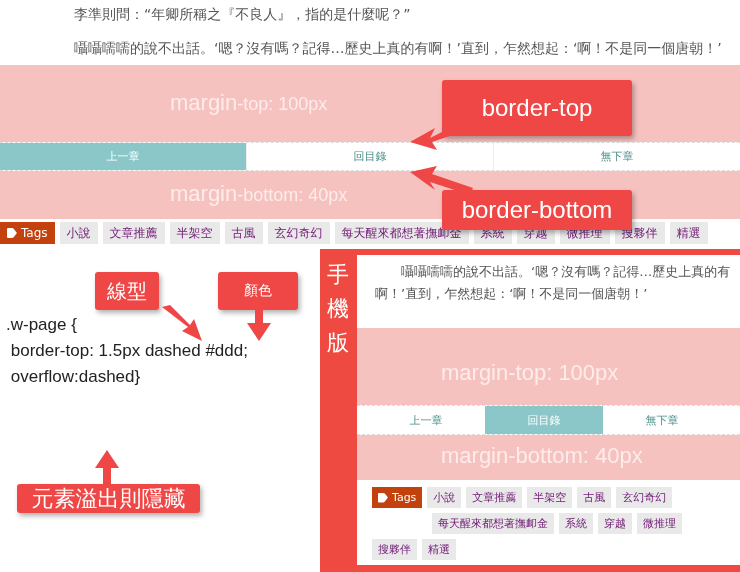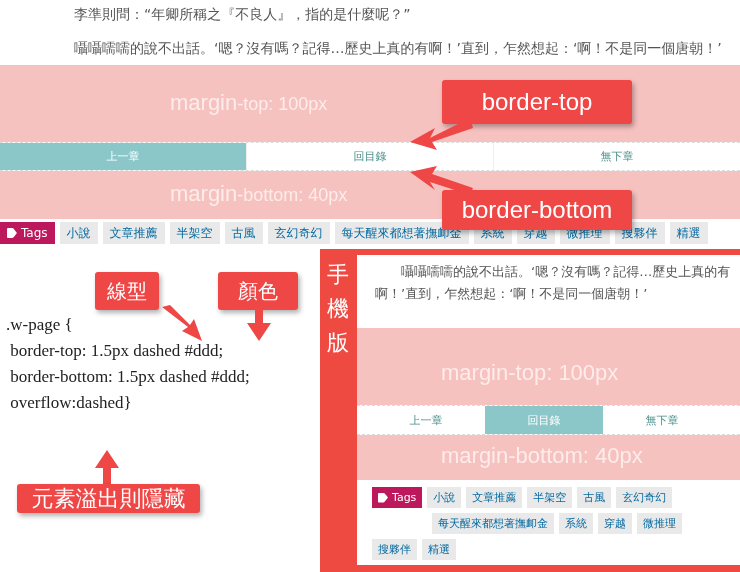--- a/index.html
+++ b/index.html
@@ -17,30 +17,30 @@
   .margin-label .big { font-size: 22px; }
   .margin-label .small { font-size: 18px; }
 
   .nav { position: absolute; left: 0; top: 142px; width: 740px; height: 29px; background: #fff;
          border-top: 1.5px dashed #ddd; border-bottom: 1.5px dashed #ddd; display: flex; }
   .nav .btn { flex: 1; display: flex; align-items: center; justify-content: center; font-size: 11px;
               color: #4a8f8a; border-right: 1px solid #eee; }
   .nav .btn.active { background: #8bc7c9; color: #fff; }
 
   .tags { position: absolute; left: 0; top: 222px; display: flex; gap: 5px; }
-  .tag { background: #e9e9e9; color: #0369a1; font-size: 12px; height: 22px; line-height: 22px; padding: 0 7px; white-space: nowrap; }
-  .tag.head { background: #be185d; color: #fff; display: flex; align-items: center; gap: 4px; }
+  .tag { background: #e9e9e9; color: #701a75; font-size: 12px; height: 22px; line-height: 22px; padding: 0 7px; white-space: nowrap; }
+  .tag.head { background: #c2410c; color: #fff; display: flex; align-items: center; gap: 4px; }
   .tag-icon { display: inline-block; width: 10px; height: 10px; background: #fff; border-radius: 1px 5px 5px 1px; transform: rotate(0deg); clip-path: polygon(0 0, 60% 0, 100% 50%, 60% 100%, 0 100%); }
 
   .callout { position: absolute; background: #ef4646; color: #fff; border-radius: 3px;
              box-shadow: 2px 3px 5px rgba(0,0,0,0.3); display: flex; align-items: center; justify-content: center;
              font-family: "Liberation Sans", sans-serif; white-space: nowrap; }
   .arrow { position: absolute; }
 
-  .code { position: absolute; left: 6px; top: 312px; font-family: Liberation Serif, serif; font-size: 17px; color: #222; line-height: 26px; white-space: pre; }
+  .code { position: absolute; left: 6px; top: 312px; font-family: Liberation Sans, sans-serif; font-size: 17px; color: #222; line-height: 26px; white-space: pre; }
 
   .mobile-frame { position: absolute; left: 320px; top: 249px; width: 420px; height: 323px; background: #ee4a42; }
   .mobile-label { position: absolute; left: 323px; top: 258px; width: 30px; color: #fff; font-size: 22px; line-height: 34px; text-align: center; }
   .mobile-screen { position: absolute; left: 357px; top: 255px; width: 383px; height: 310px; background: #fff; overflow: hidden; }
   .m-para { position: absolute; left: 18px; top: 6px; width: 360px; font-size: 13px; line-height: 22px; color: #555; }
   .m-pink-top { position: absolute; left: 0; top: 73px; width: 383px; height: 77px; background: #f6c2c0; }
   .m-nav { position: absolute; left: 0; top: 150px; width: 383px; height: 30px; background: #fff;
            border-top: 1.5px dashed #ddd; border-bottom: 1.5px dashed #ddd; display: flex; padding: 0 10px; }
   .m-nav .btn { width: 118px; display: flex; align-items: center; justify-content: center; font-size: 11px; color: #4a8f8a; }
   .m-nav .btn.active { background: #8bc7c9; color: #fff; }
@@ -84,36 +84,36 @@
   <div class="tag">古風</div>
   <div class="tag">玄幻奇幻</div>
   <div class="tag">每天醒來都想著撫卹金</div>
   <div class="tag">系統</div>
   <div class="tag">穿越</div>
   <div class="tag">微推理</div>
   <div class="tag">搜夥伴</div>
   <div class="tag">精選</div>
 </div>
 
-<div class="callout" style="left:442px; top:80px; width:190px; height:44px; font-size:24px;">border-top</div>
+<div class="callout" style="left:442px; top:80px; width:190px; height:56px; font-size:24px;">border-top</div>
 <svg class="arrow" style="left:405px; top:110px;" width="70" height="45">
   <path d="M65 8 L25 28 L30 18 L5 32 L32 40 L27 32 L68 18 Z" fill="#ef4646"></path>
 </svg>
 <div class="callout" style="left:442px; top:190px; width:190px; height:40px; font-size:24px;">border-bottom</div>
 <svg class="arrow" style="left:405px; top:160px;" width="70" height="45">
   <path d="M65 35 L25 22 L30 30 L5 12 L32 6 L27 14 L68 28 Z" fill="#ef4646"></path>
 </svg>
 
-<div class="code"><div>.w-page {</div><div> border-top: 1.5px dashed #ddd;</div><div> border-bottom: 1.5px dashed #ddd;</div><div> overflow:dashed}</div></div>
+<div class="code"><div>.w-page {</div><div> border-top: 1.5px dashed #ddd;</div><div> overflow:dashed}</div></div>
 
 <div class="callout" style="left:95px; top:272px; width:64px; height:38px; font-size:20px;">線型</div>
 <svg class="arrow" style="left:160px; top:305px;" width="50" height="40">
   <path d="M2 2 L28 22 L22 26 L42 36 L34 14 L30 20 L10 0 Z" fill="#ef4646"></path>
 </svg>
-<div class="callout" style="left:218px; top:272px; width:80px; height:38px; font-size:20px;">顏色</div>
+<div class="callout" style="left:218px; top:272px; width:80px; height:38px; font-size:14px;">顏色</div>
 <svg class="arrow" style="left:245px; top:305px;" width="30" height="40">
   <path d="M10 0 L18 0 L18 18 L26 18 L14 36 L2 18 L10 18 Z" fill="#ef4646"></path>
 </svg>
 
 <svg class="arrow" style="left:95px; top:450px;" width="24" height="40">
   <path d="M12 0 L24 18 L16 18 L16 40 L8 40 L8 18 L0 18 Z" fill="#ef4646"></path>
 </svg>
 <div class="callout" style="left:17px; top:484px; width:183px; height:29px; font-size:22px;">元素溢出則隱藏</div>
 
 <div class="mobile-frame"></div>

